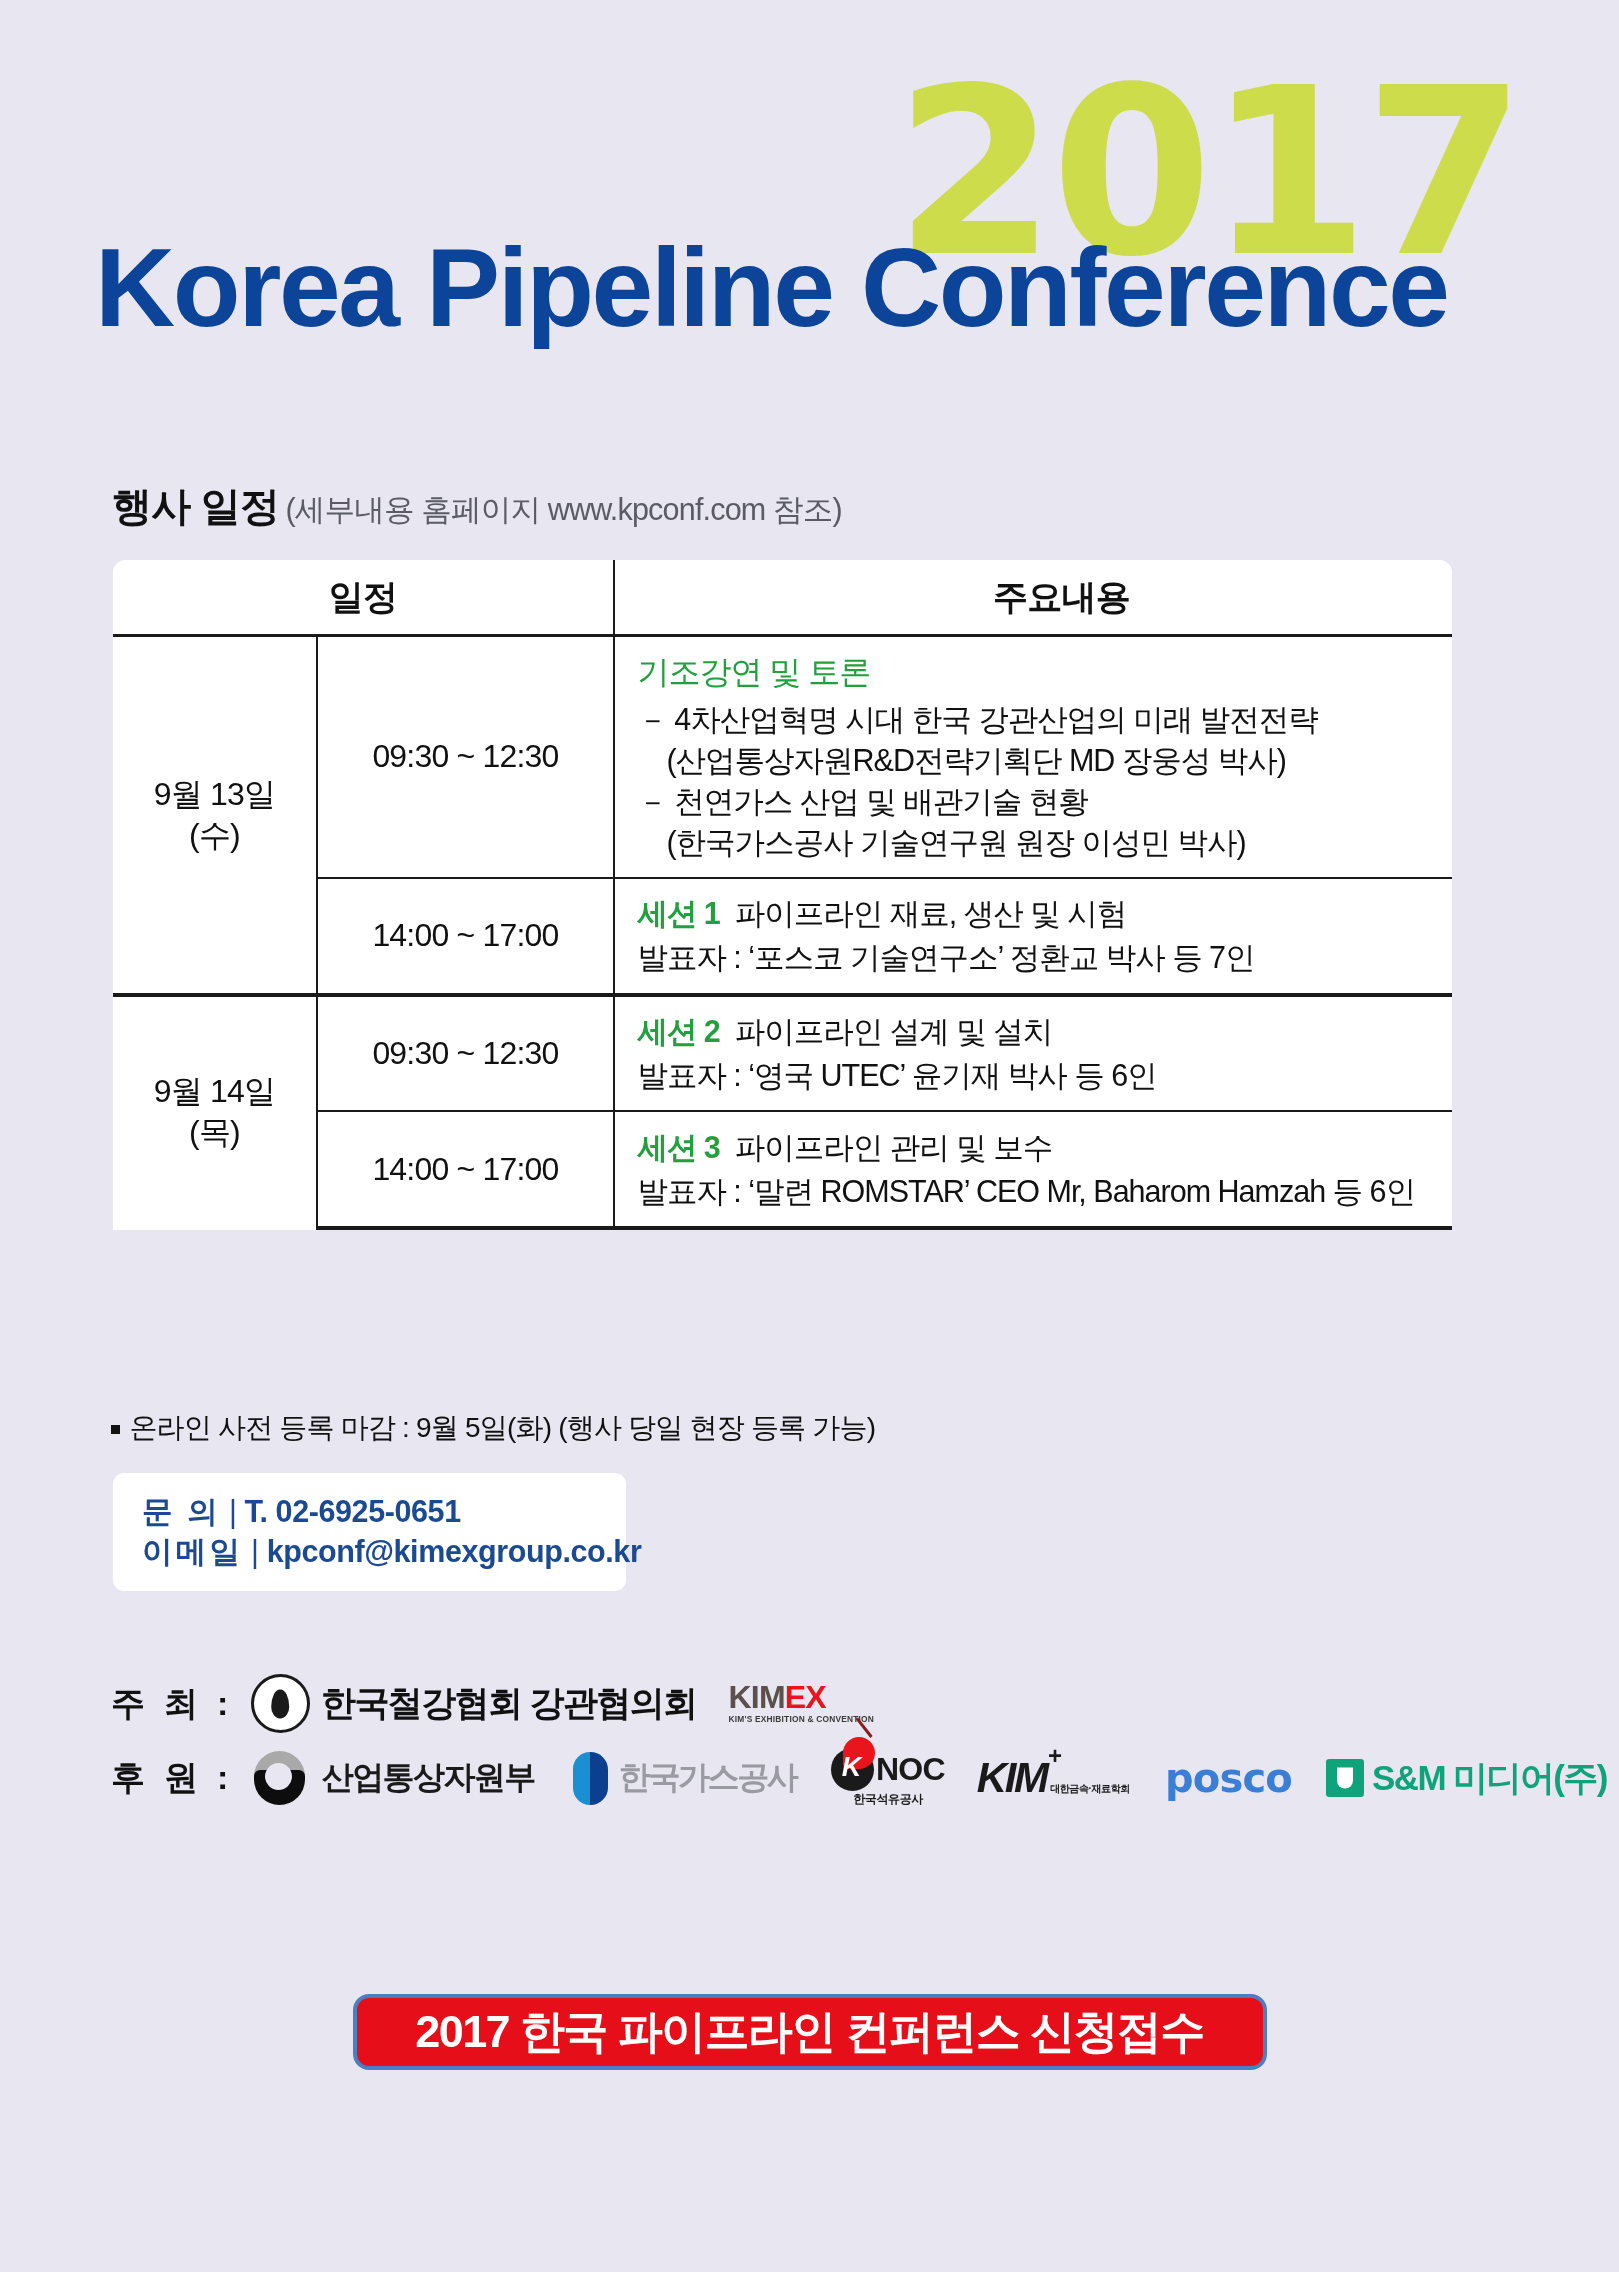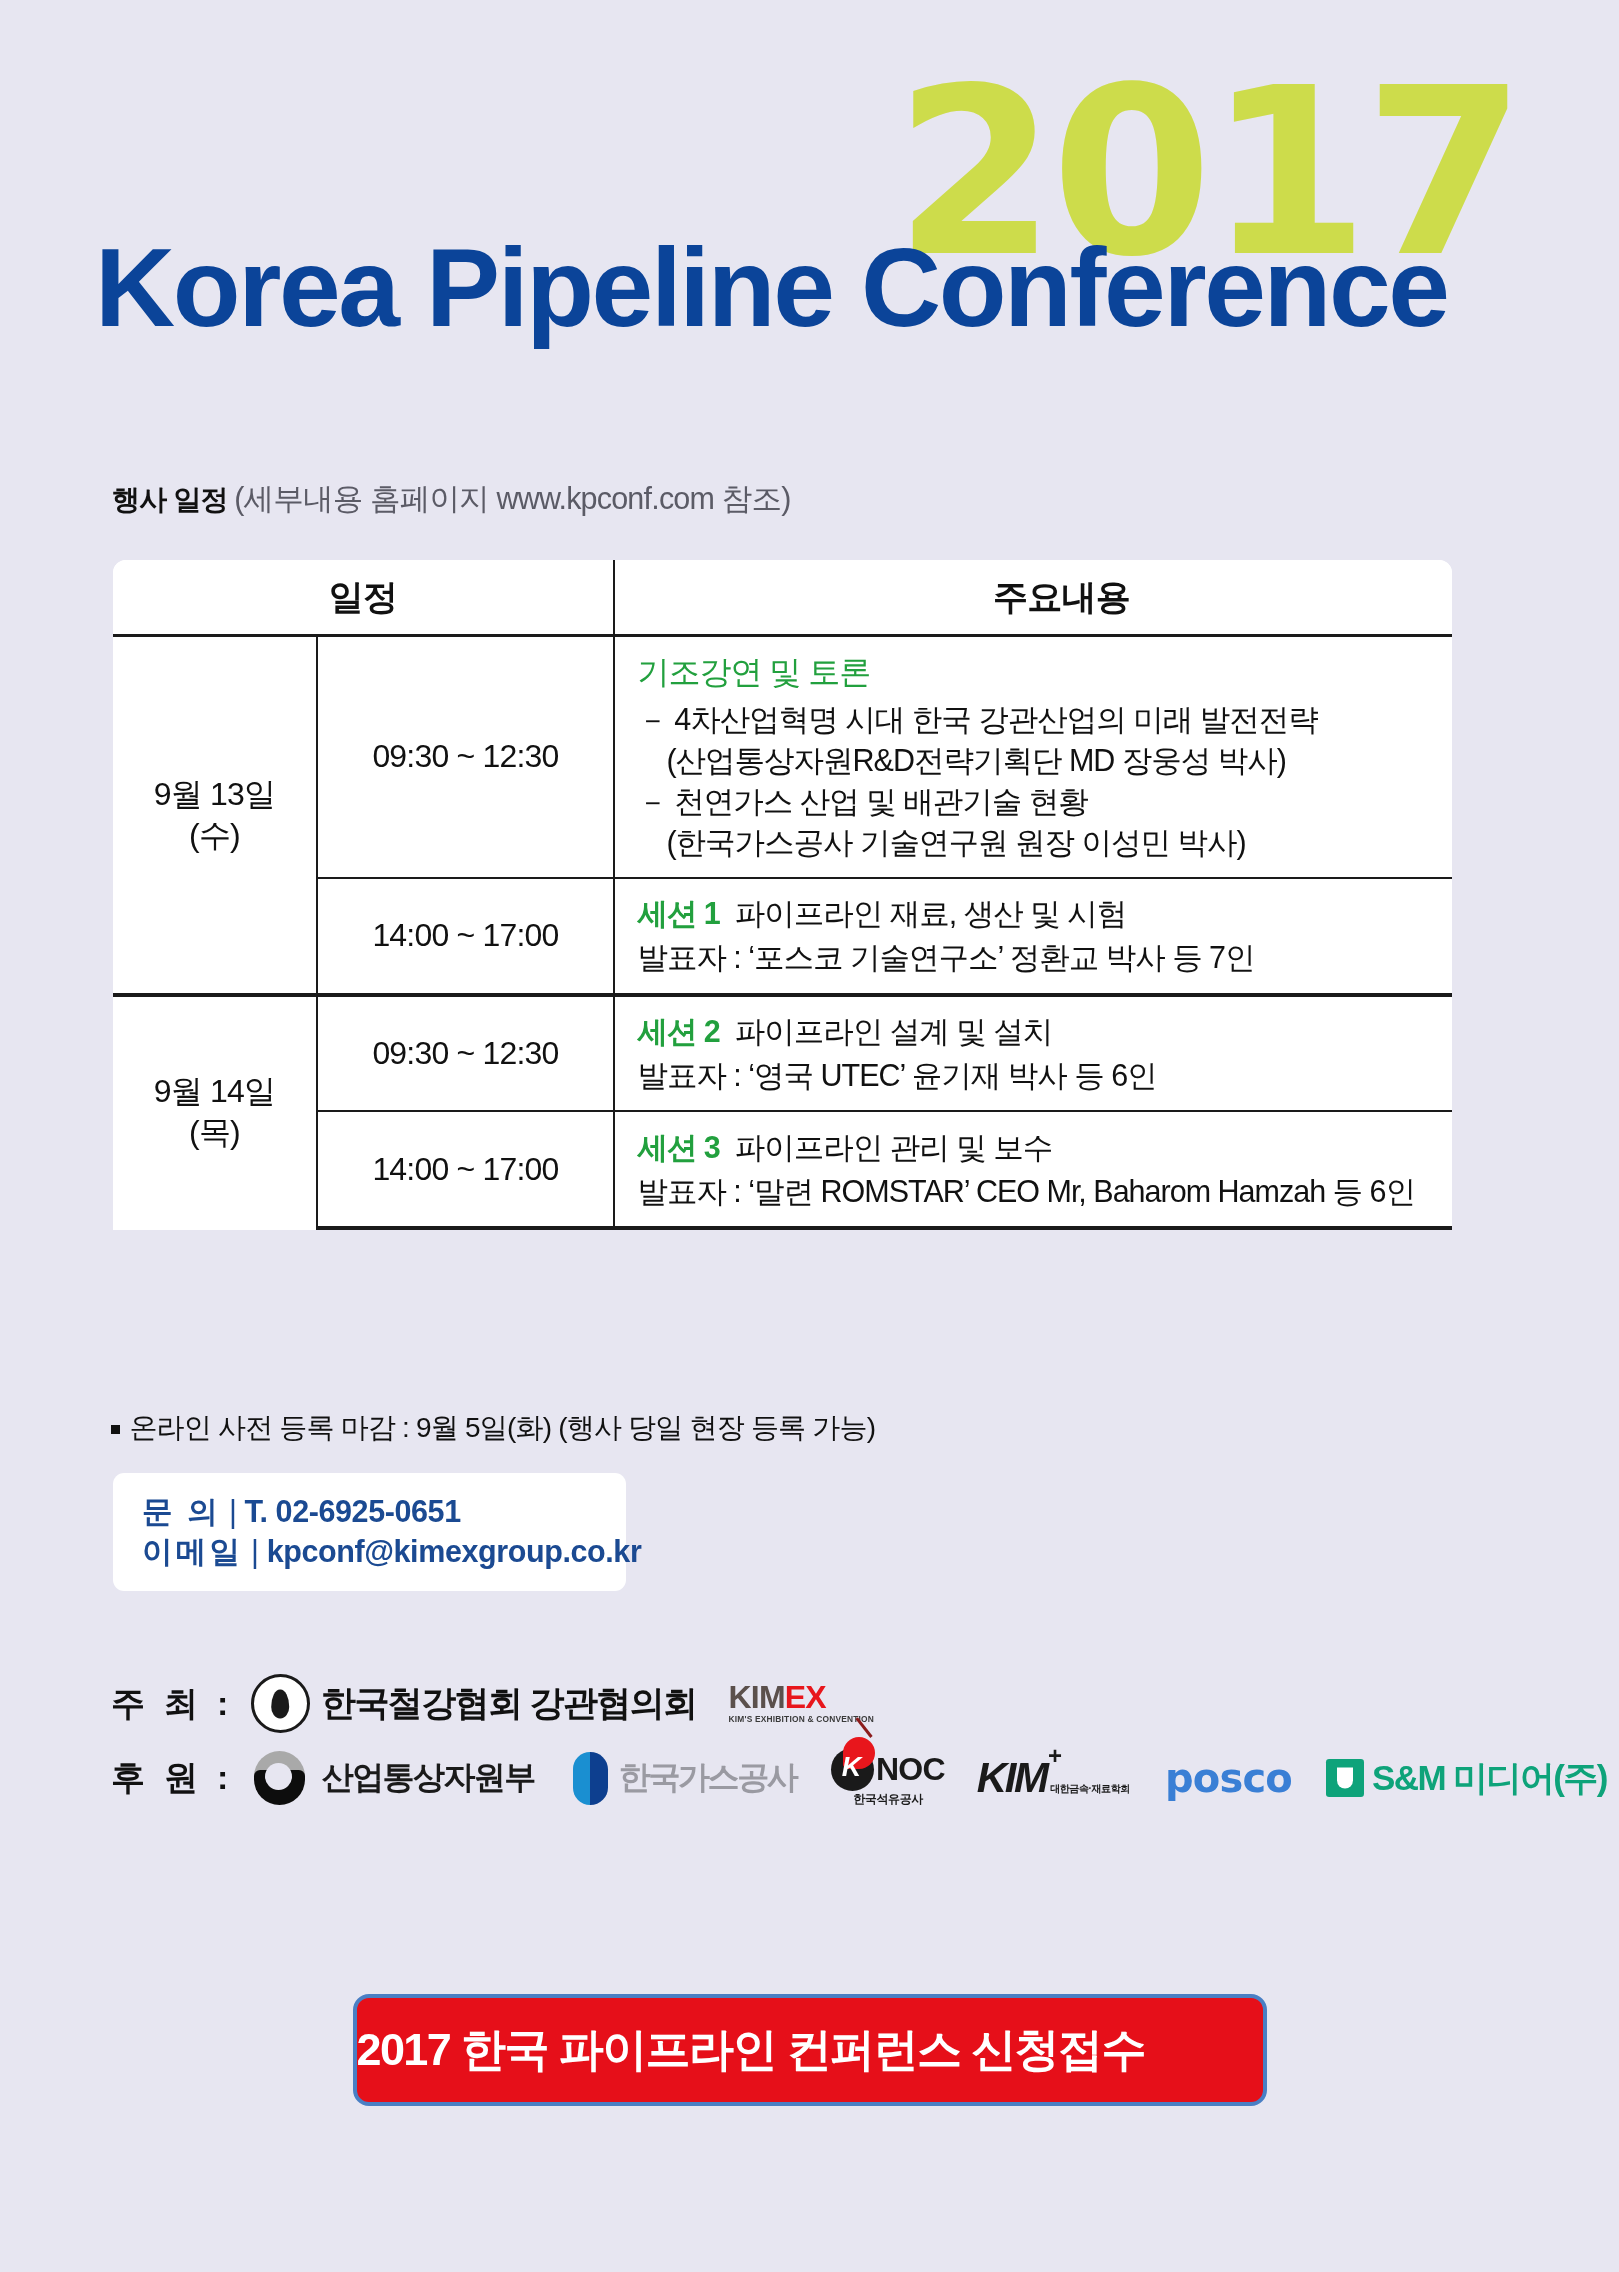--- a/index.html
+++ b/index.html
@@ -51,21 +51,21 @@
   }
 
   
   .sched-heading {
     position: absolute;
     left: 112px;
     top: 479px;
     white-space: nowrap;
   }
   .sched-heading .h-main {
-    font-size: 28px;
+    font-size: 40px;
     font-weight: 700;
     color: #111;
     letter-spacing: -0.8px;
   }
   .sched-heading .h-sub {
     font-size: 30.5px;
     font-weight: 400;
     color: #5b5b66;
     letter-spacing: -0.8px;
     margin-left: 6.4px;
@@ -491,27 +491,27 @@
     white-space: nowrap;
   }
 
   
   .cta {
     position: absolute;
     left: 50%;
     transform: translateX(-50%);
     top: 1994px;
     width: 914px;
-    height: 112px;
+    height: 76px;
     background: #e60f19;
     border: 4.8px solid #4a7fc4;
     border-radius: 16px;
     display: flex;
     align-items: center;
-    justify-content: flex-start;
+    justify-content: center;
     box-sizing: border-box;
   }
   .cta-label {
     font-size: 45px;
     font-weight: 700;
     color: #ffffff;
     letter-spacing: -1.6px;
     white-space: nowrap;
   }
 

